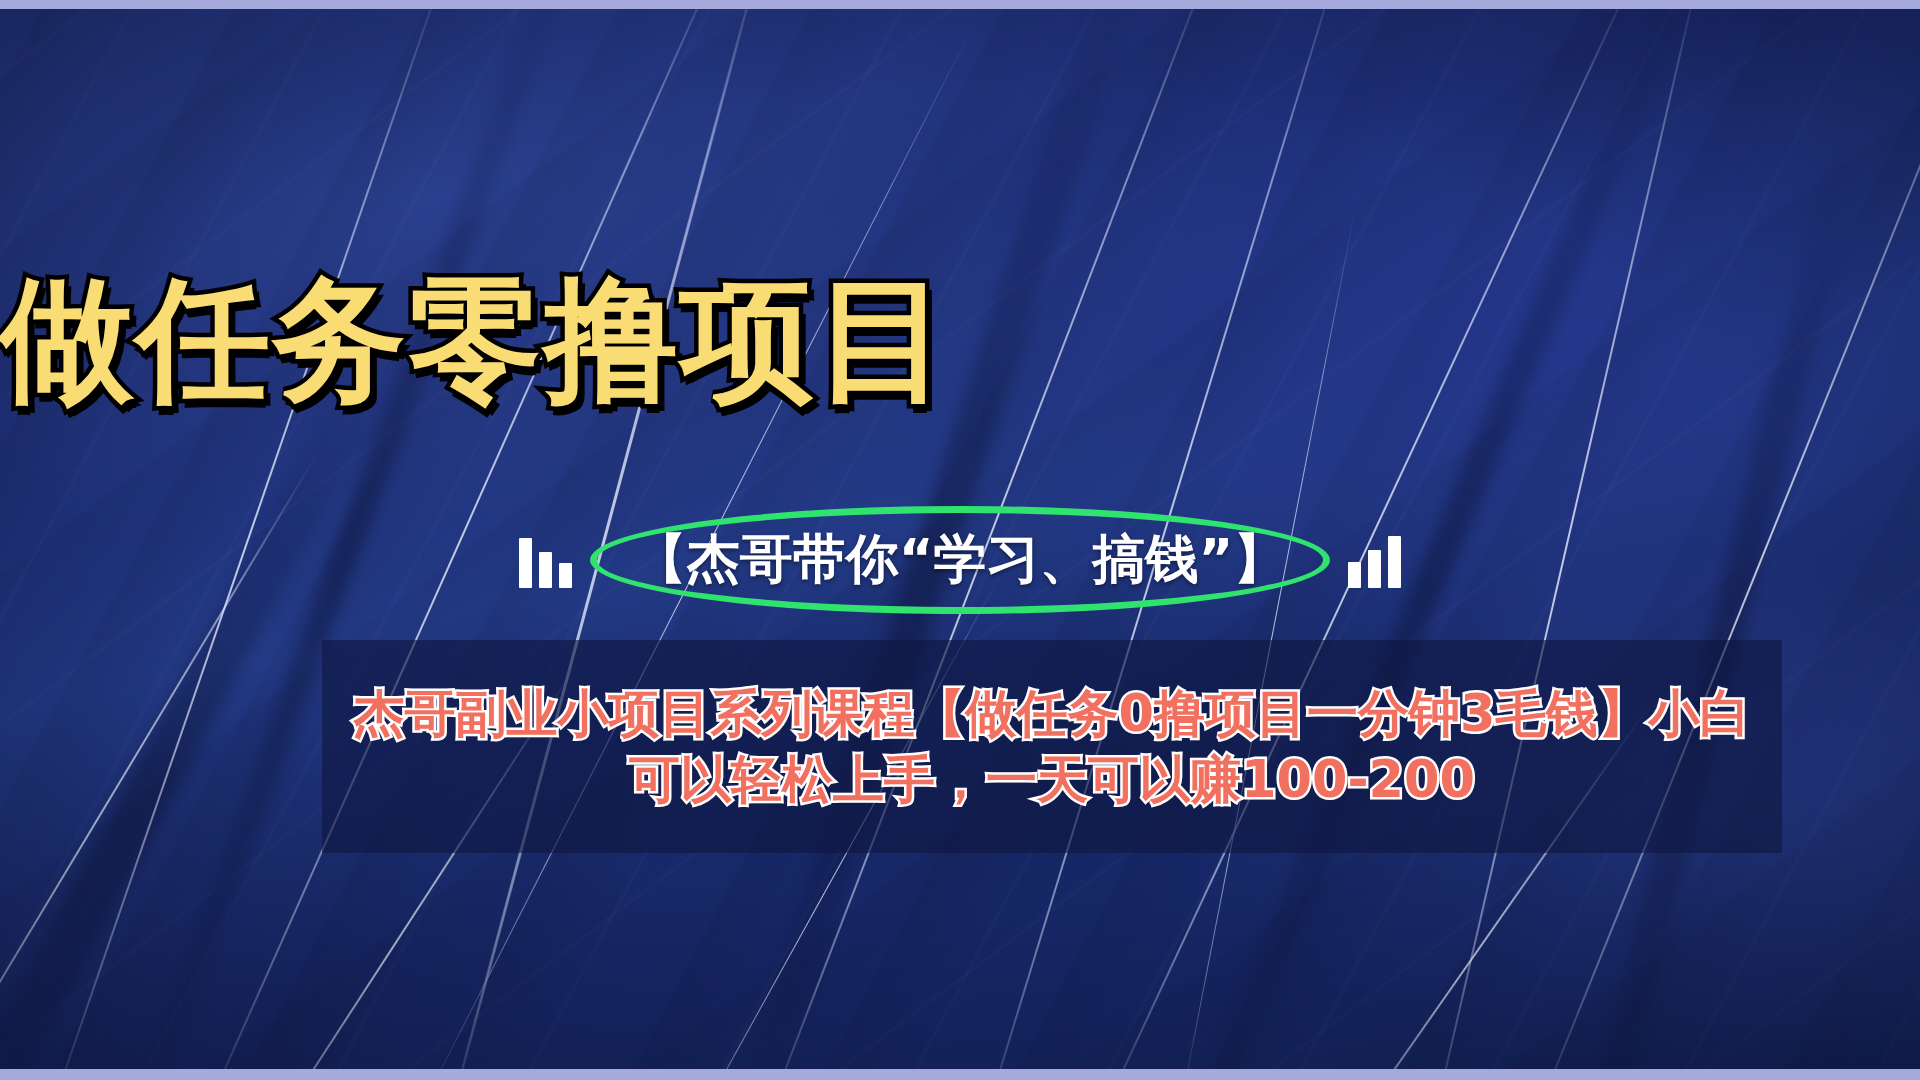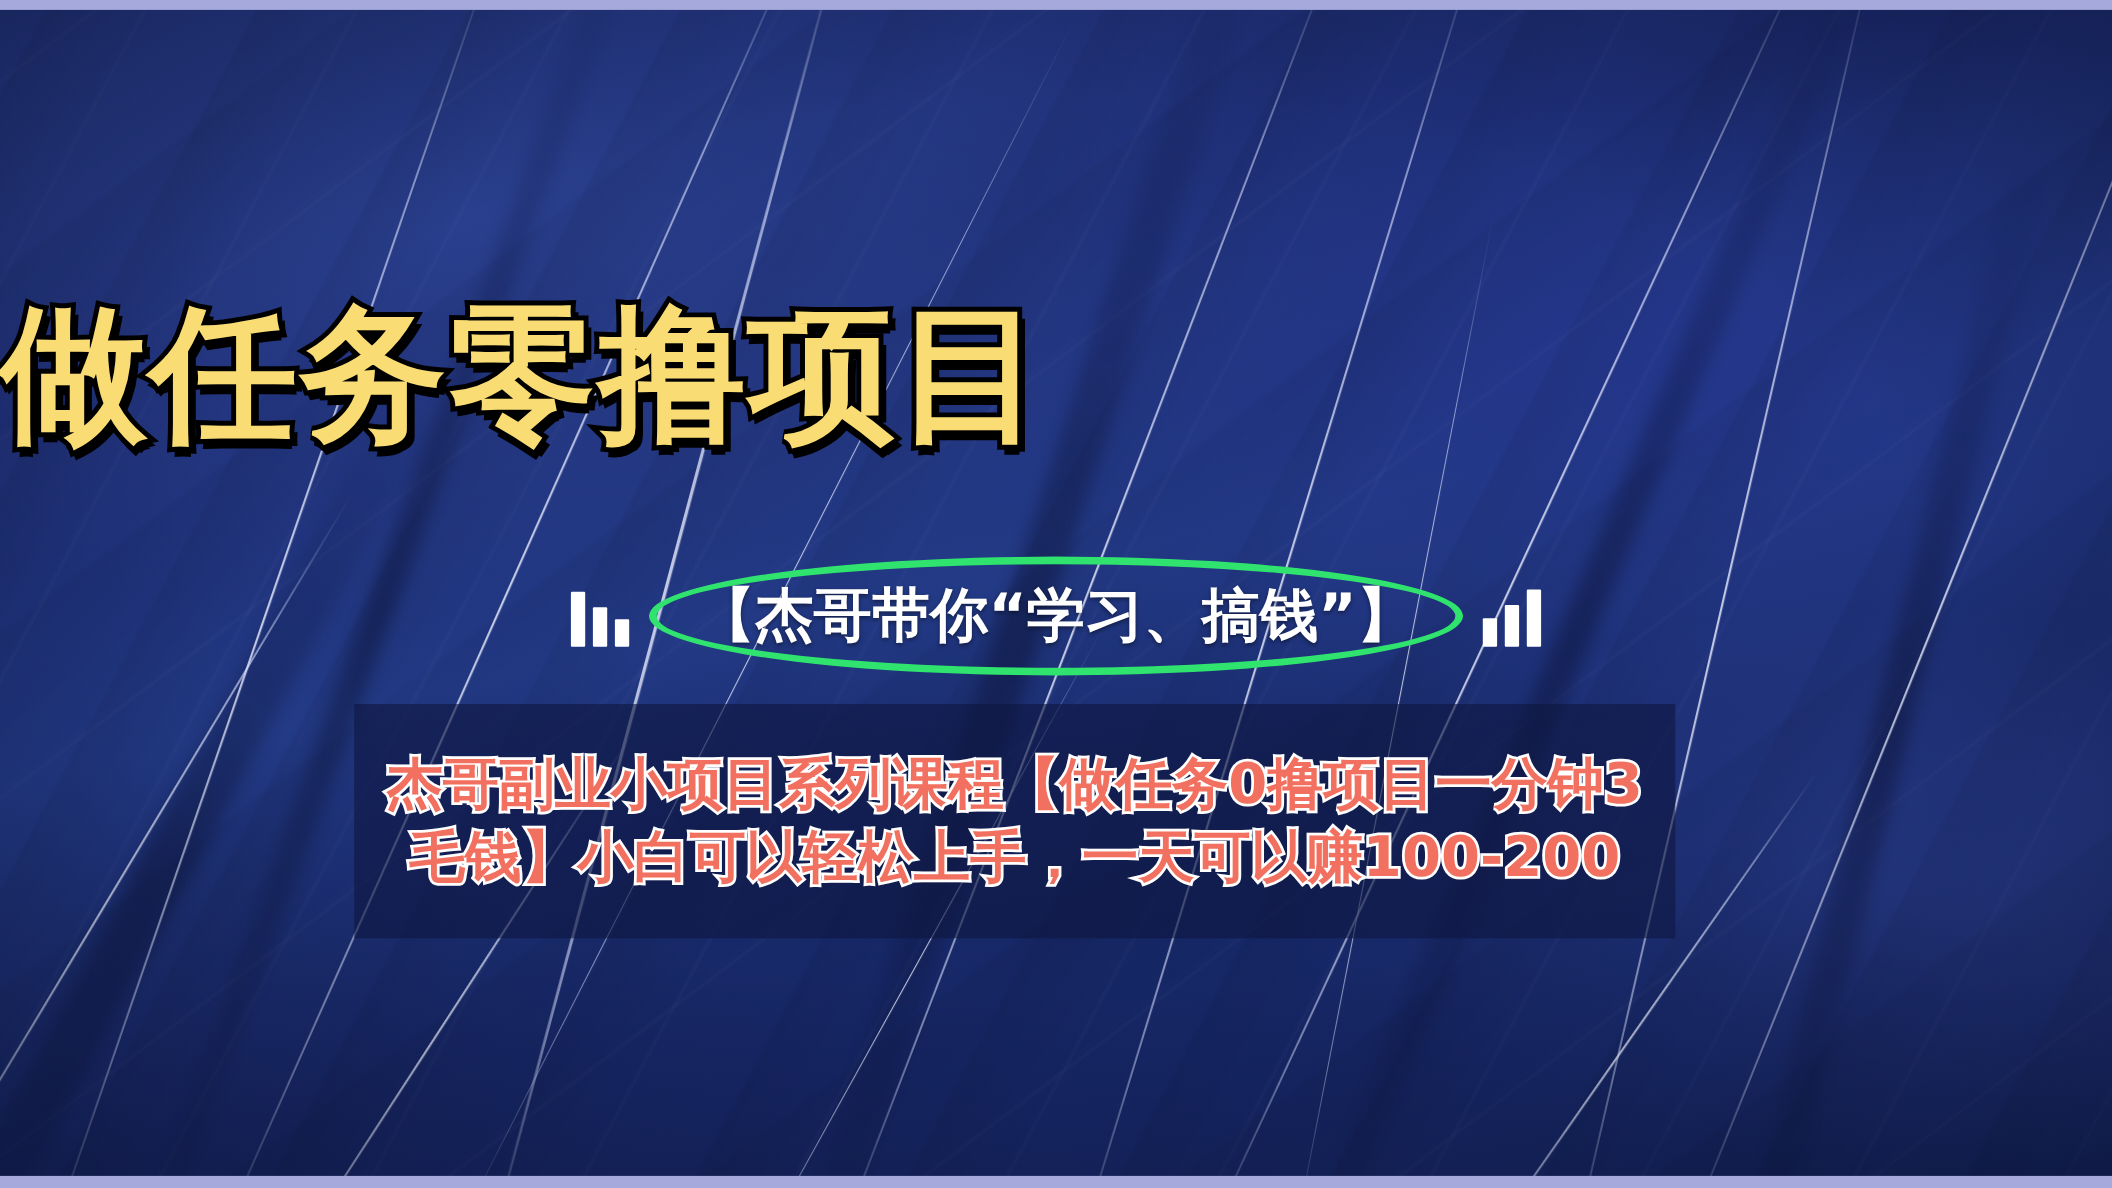--- a/index.html
+++ b/index.html
@@ -191,21 +191,21 @@
     letter-spacing: 0px;
     white-space: nowrap;
     text-shadow: 0 2px 4px rgba(0,0,0,0.45);
   }
 
   
   .caption-box {
     position: absolute;
     left: 322px;
     top: 640px;
-    width: 1201px;
+    width: 1460px;
     height: 213px;
     background: rgba(14, 23, 64, 0.62);
     display: flex;
     align-items: center;
     justify-content: center;
     box-sizing: border-box;
     padding: 10px 28px;
   }
   .caption-text {
     font-family: "DejaVu Sans", "Liberation Sans", sans-serif;

